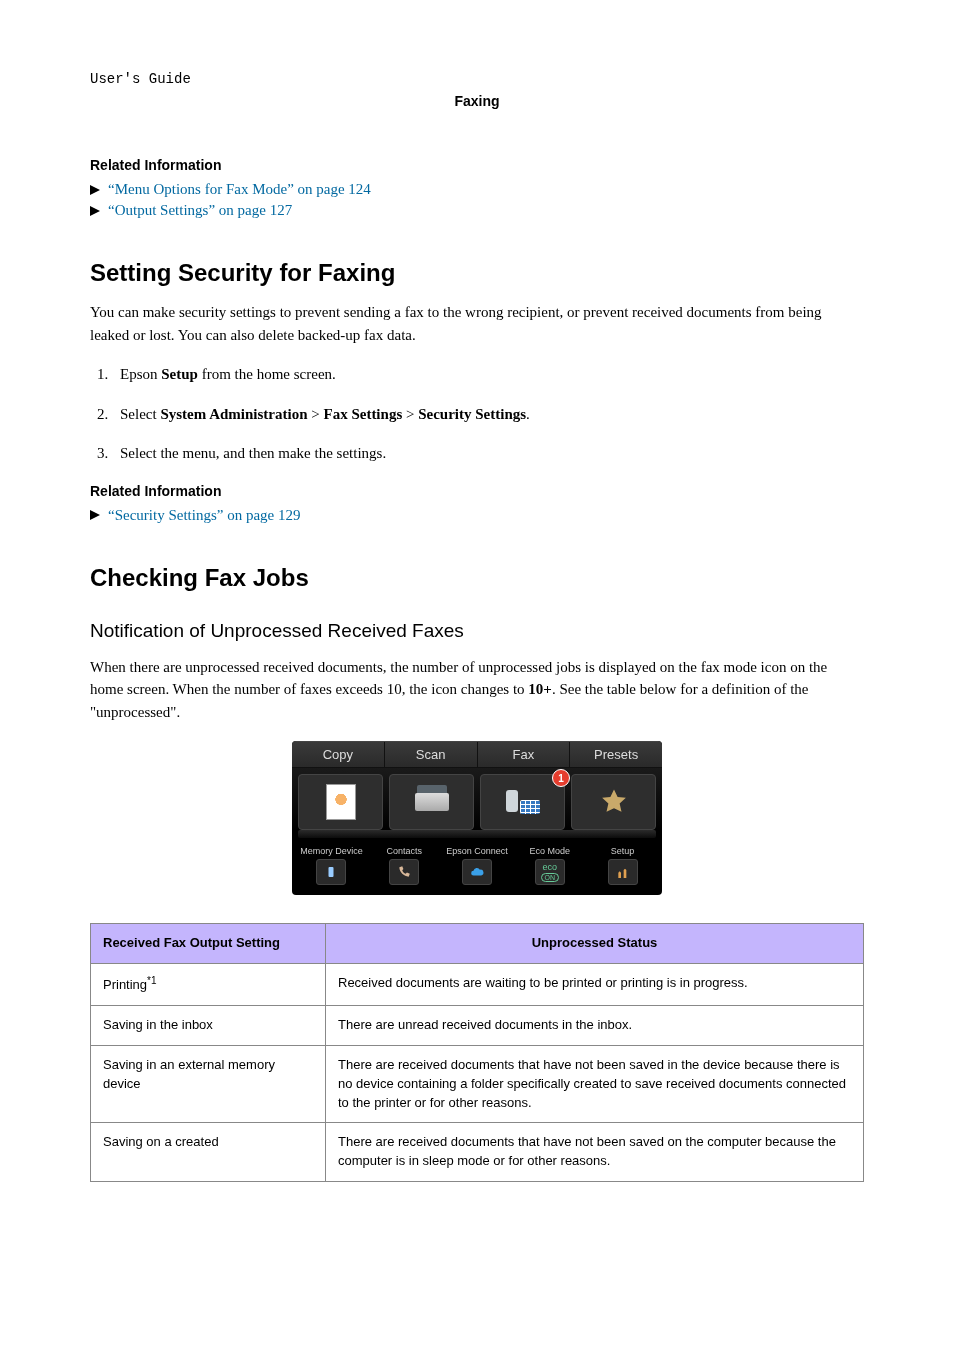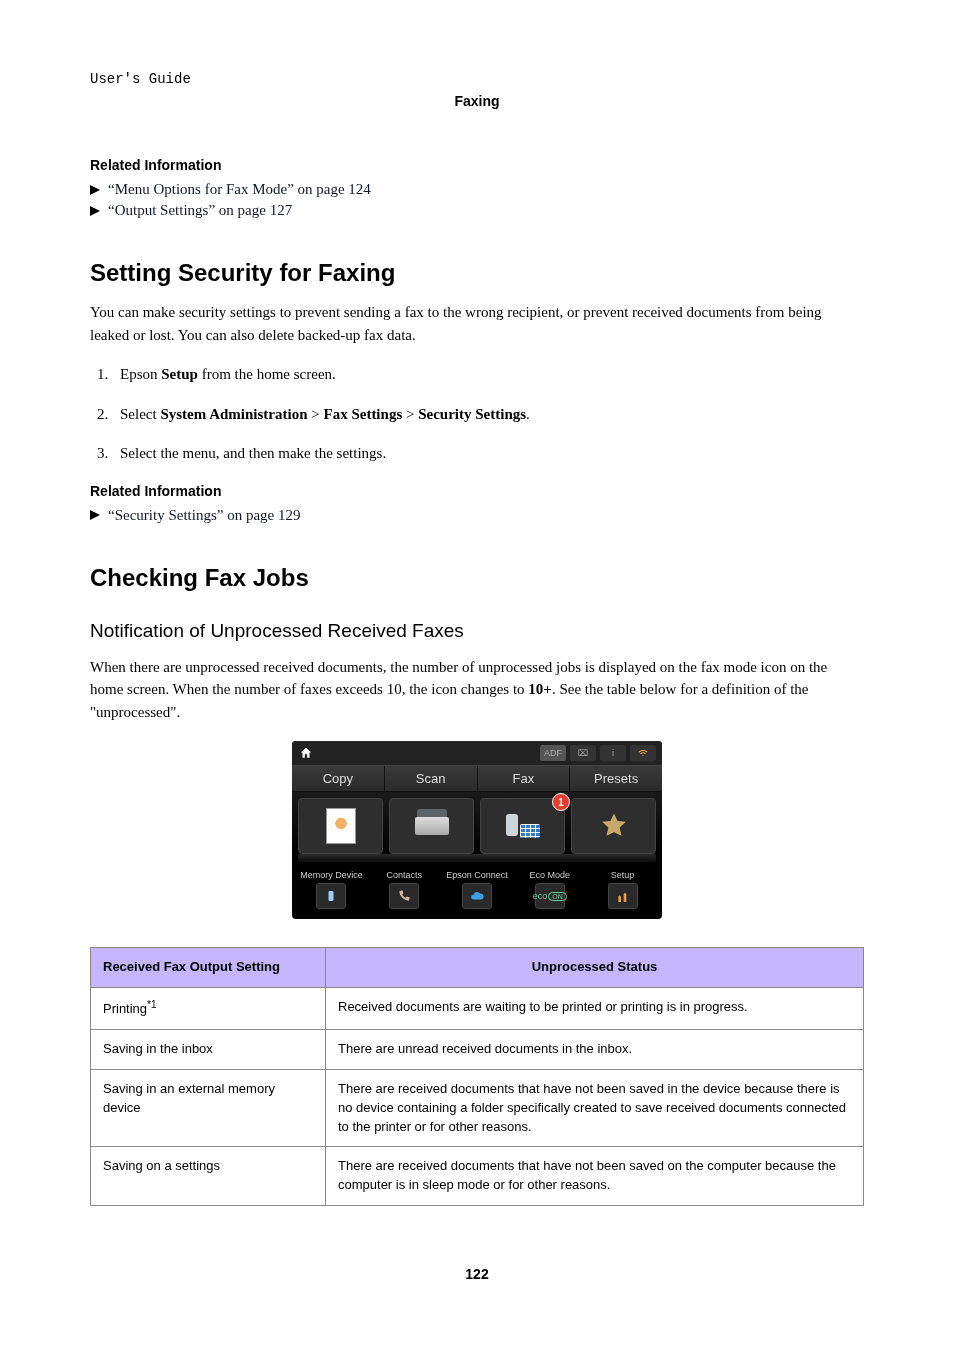--- a/index.html
+++ b/index.html
@@ -39,21 +39,21 @@
     margin: 4px 0;
   }
   .link-arrow {
     width: 0; height: 0;
     border-top: 5px solid transparent;
     border-bottom: 5px solid transparent;
     border-left: 10px solid #000;
     margin-right: 8px;
   }
   .link-text {
-    color: #0f172a;
+    color: #0369a1;
     font-size: 15px;
   }
   h1.h-lvl-1 {
     font-family: Arial, Helvetica, sans-serif;
     font-weight: bold;
     font-size: 24px;
     margin: 40px 0 14px 0;
   }
   h2.h-lvl-2 {
     font-family: Arial, Helvetica, sans-serif;
@@ -222,37 +222,20 @@
     <span class="link-text">“Security Settings” on page 129</span>
   </div>
 
   <h1 class="h-lvl-1">Checking Fax Jobs</h1>
   <h2 class="h-lvl-2">Notification of Unprocessed Received Faxes</h2>
   <p class="body">
     <span>When there are unprocessed received documents, the number of unprocessed jobs is displayed on the fax mode icon on the home screen. When the number of faxes exceeds 10, the icon changes to </span><span class="bold">10+</span><span>. See the table below for a definition of the "unprocessed".</span>
   </p>
 
   <div class="device-shot">
-    <div class="shot-statusbar">
-      <div class="status-left">
-        <svg width="16" height="14" viewBox="0 0 24 24" class="home-icon">
-            <path d="M12 3l9 8h-3v9h-4v-6h-4v6H6v-9H3z"></path>
-          </svg>
-      </div>
-      <div class="status-right">
-        <span class="status-chip">ADF</span>
-        <span class="status-chip dark">⌧</span>
-        <span class="status-chip dark">i</span>
-        <span class="status-chip dark">
-          <svg width="14" height="10" viewBox="0 0 24 24" fill="#e6a23c">
-              <path d="M12 20l-2-2c1-1 3-1 4 0zM5 13c4-4 10-4 14 0l-2 2c-3-3-7-3-10 0zM1 9c6-6 16-6 22 0l-2 2c-5-5-13-5-18 0z"></path>
-            </svg>
-        </span>
-      </div>
-    </div>
     <div class="tabs-row">
       <div class="tab">Copy</div>
       <div class="tab">Scan</div>
       <div class="tab">Fax</div>
       <div class="tab">Presets</div>
     </div>
     <div class="tiles-row">
       <div class="tile">
           <div class="copy-paper"></div>
         </div>
@@ -295,21 +278,21 @@
       <div class="small-item">
         <span>Epson Connect</span>
         <div class="small-icon">
             <svg width="18" height="14" viewBox="0 0 24 24" fill="#3aa0e8">
               <path d="M19 18H6a4 4 0 010-8 6 6 0 0111-2 4 4 0 012 10z"></path>
             </svg>
           </div>
       </div>
       <div class="small-item">
         <span>Eco Mode</span>
-        <div class="small-icon" style="flex-direction:row;gap:1px;">
+        <div class="small-icon" style="flex-direction:column;gap:1px;">
           <span class="eco-pill">eco</span>
           <span style="font-size:7px;color:#6c9;border:1px solid #6c9;border-radius:6px;padding:0 3px;">ON</span>
         </div>
       </div>
       <div class="small-item">
         <span>Setup</span>
         <div class="small-icon">
             <svg width="16" height="16" viewBox="0 0 24 24" fill="#e0a050">
               <path d="M7 3v8l-2 2v8h4v-8l-2-2V3zm8 0v4l-2 2v12h4V9l-2-2V3z"></path>
             </svg>
@@ -332,20 +315,19 @@
       </tr>
       <tr>
         <td>Saving in the inbox</td>
         <td>There are unread received documents in the inbox.</td>
       </tr>
       <tr>
         <td>Saving in an external memory device</td>
         <td>There are received documents that have not been saved in the device because there is no device containing a folder specifically created to save received documents connected to the printer or for other reasons.</td>
       </tr>
       <tr>
-        <td>Saving on a settings</td>
+        <td>Saving on a created</td>
         <td>There are received documents that have not been saved on the computer because the computer is in sleep mode or for other reasons.</td>
       </tr>
     </tbody>
   </table>
 
-  <div class="page-number">122</div>
 </div>
 
 </body></html>

